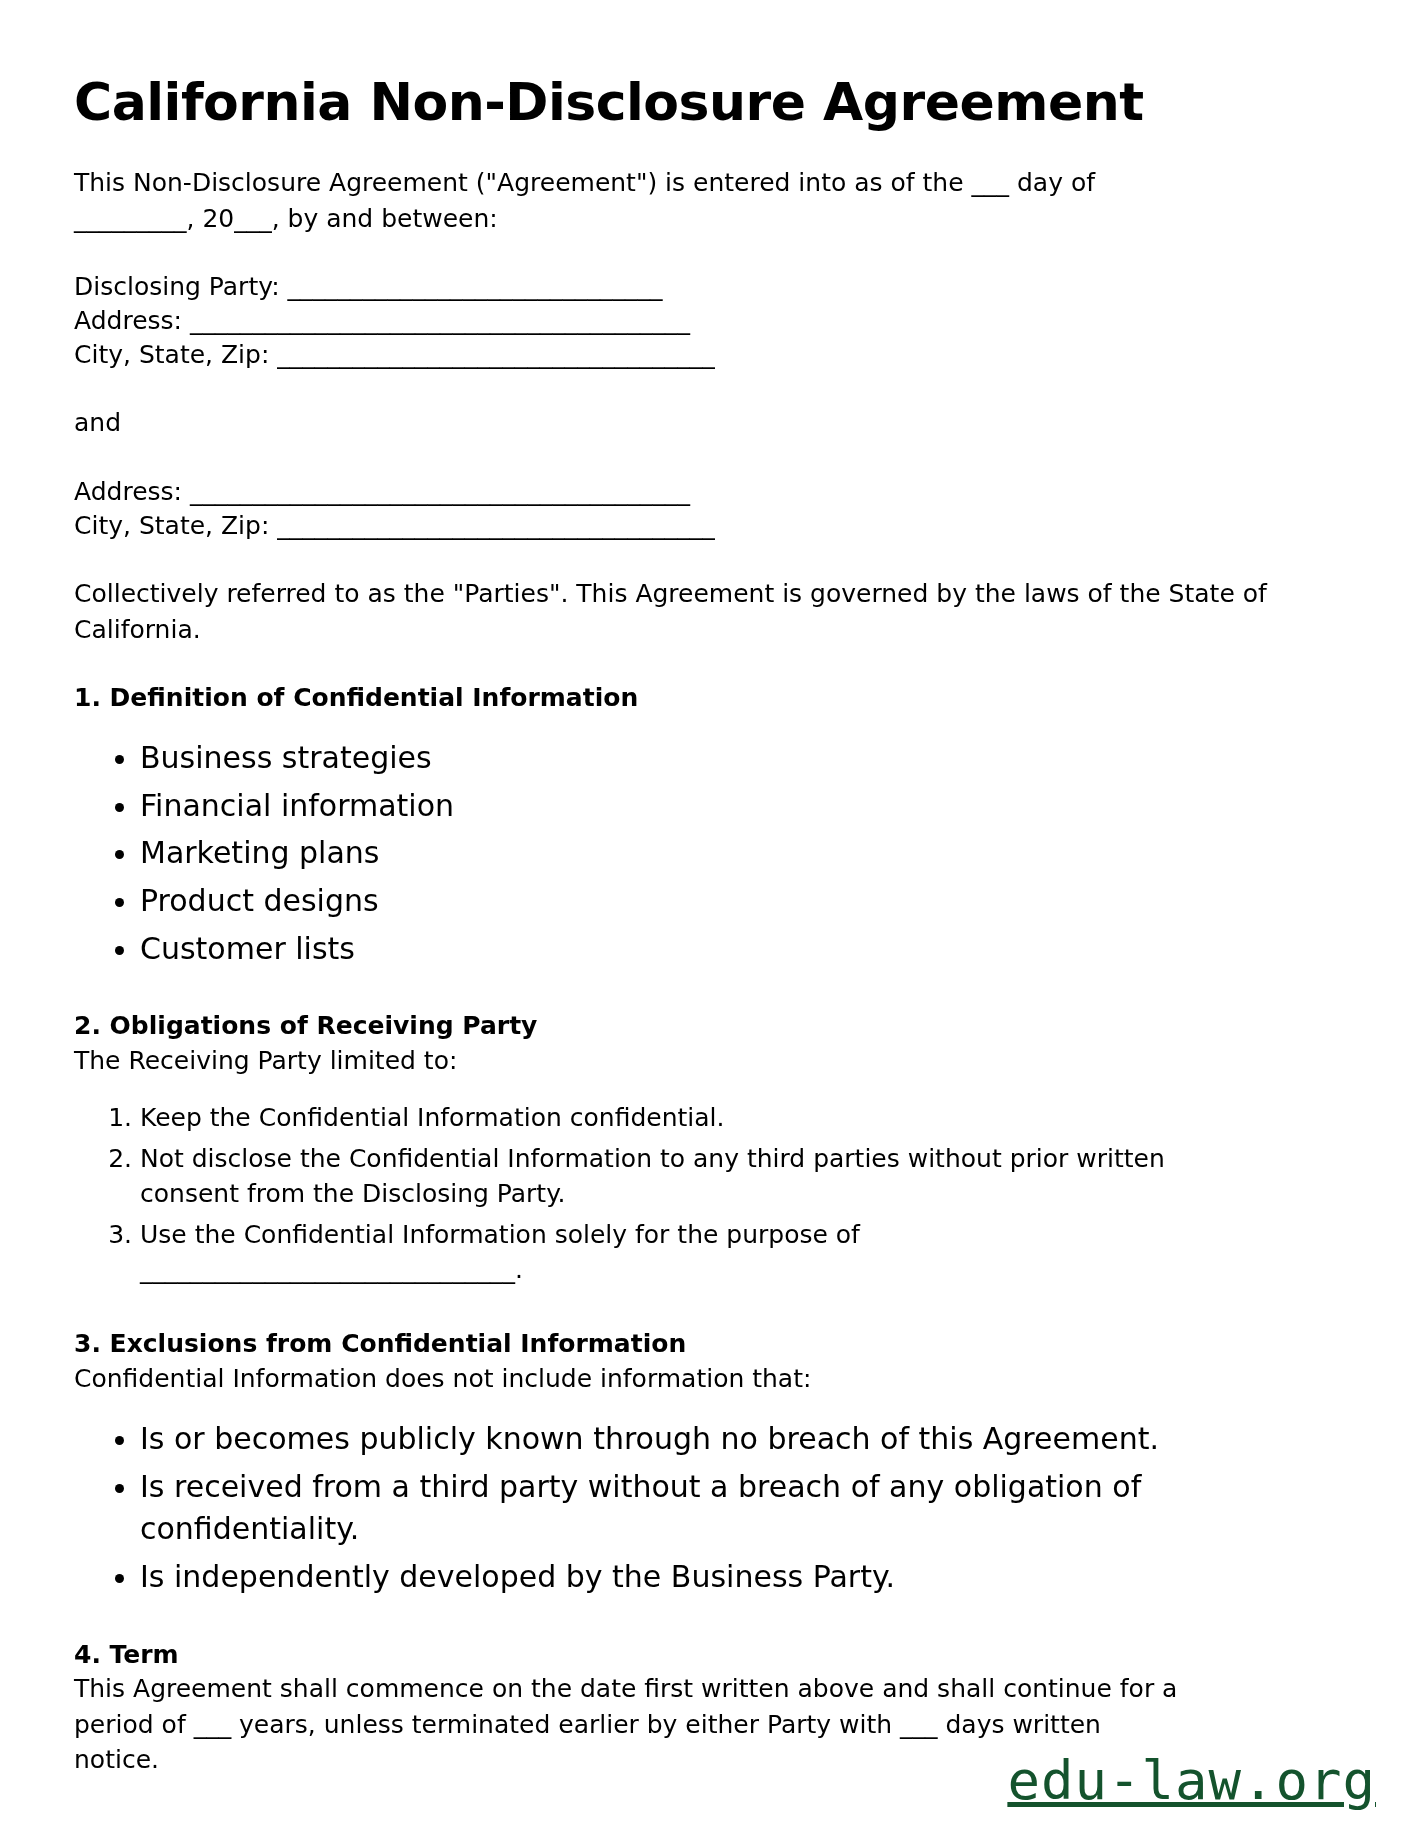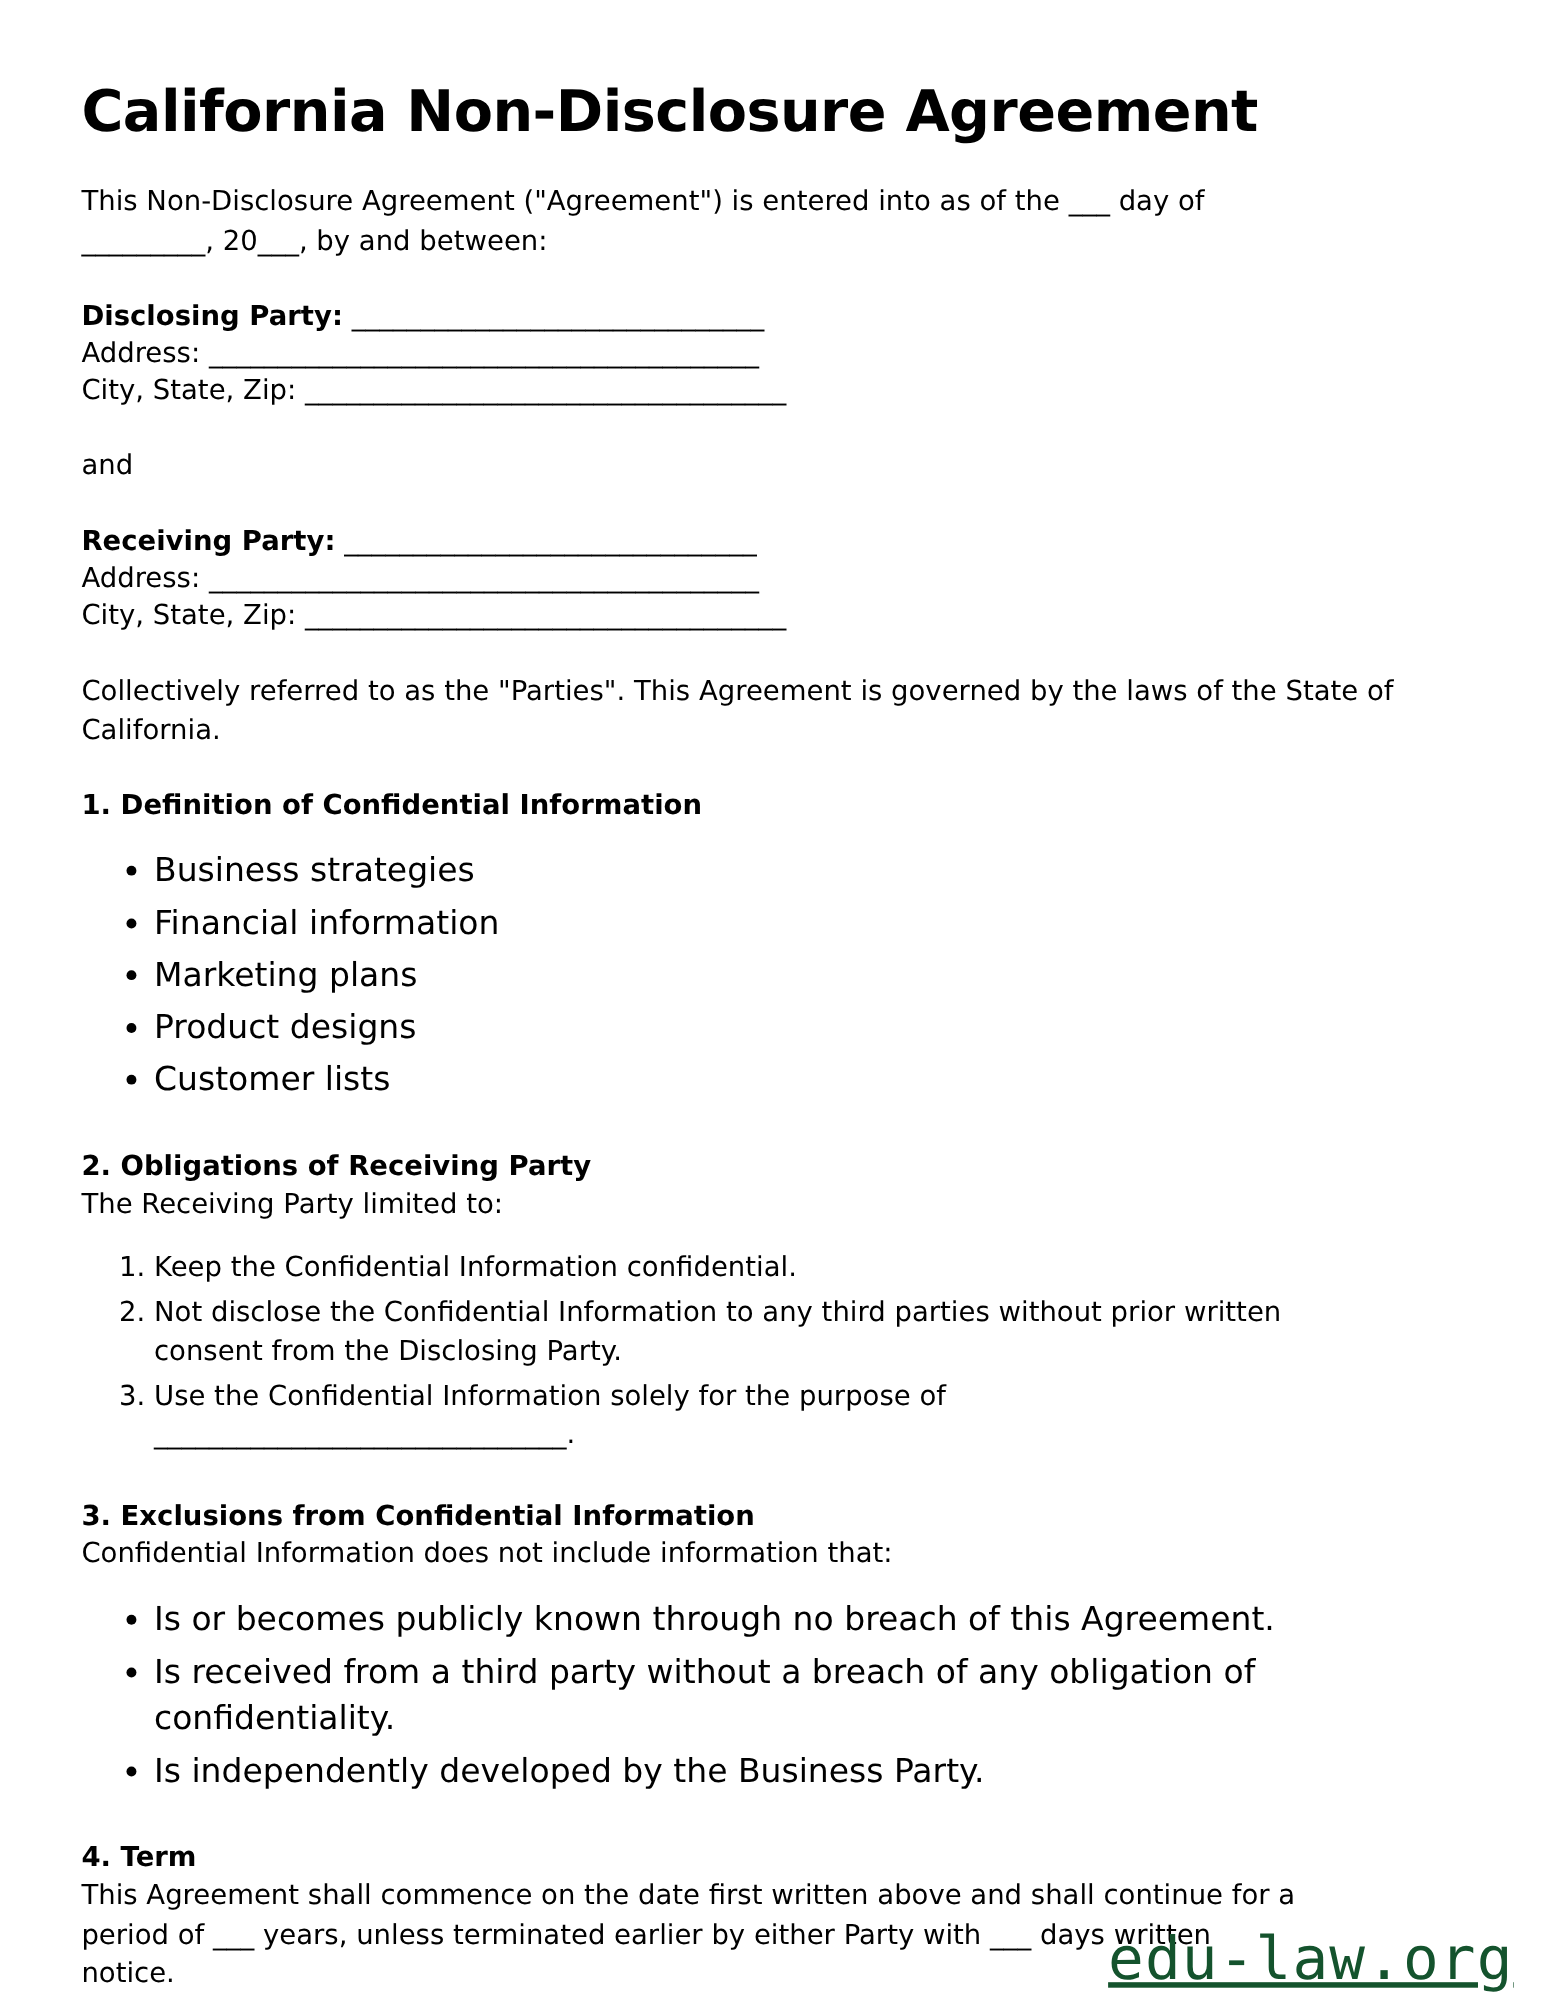--- a/index.html
+++ b/index.html
@@ -43,21 +43,21 @@
   .intro {
     margin-top: 34px;
     max-width: 1045px;
   }
 
   .party-block {
     font-size: 25px;
     line-height: 1.35;
   }
   .party-line { white-space: nowrap; }
-  .party-label-bold { font-weight: bold; }
+  .party-label-bold { font-weight: normal; }
   .blank { letter-spacing: 0px; }
 
   .sect-head {
     font-size: 25px;
     font-weight: bold;
     line-height: 1.35;
     margin: 0;
   }
   .sect-body {
     font-size: 25px;
@@ -110,21 +110,20 @@
     <div class="party-line"><span>City, State, Zip:</span><span class="blank"> ___________________________________</span></div>
   </div>
 
   <div class="gap-md"></div>
 
   <p class="para">and</p>
 
   <div class="gap-md"></div>
 
   <div class="party-block">
-    <div class="party-line"><span class="party-label-bold">Receiving Party:</span><span class="blank"> ______________________________</span></div>
     <div class="party-line"><span>Address:</span><span class="blank"> ________________________________________</span></div>
     <div class="party-line"><span>City, State, Zip:</span><span class="blank"> ___________________________________</span></div>
   </div>
 
   <div class="gap-md"></div>
 
   <p class="para">Collectively referred to as the "Parties". This Agreement is governed by the laws of the State of California.</p>
 
   <div class="gap-md"></div>
 

